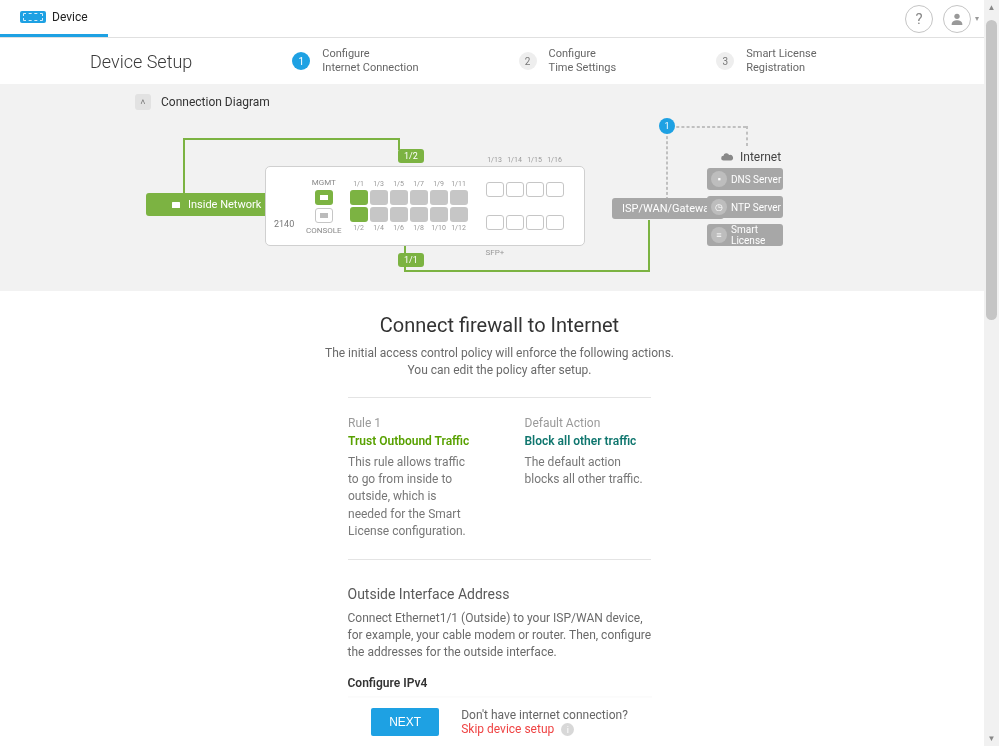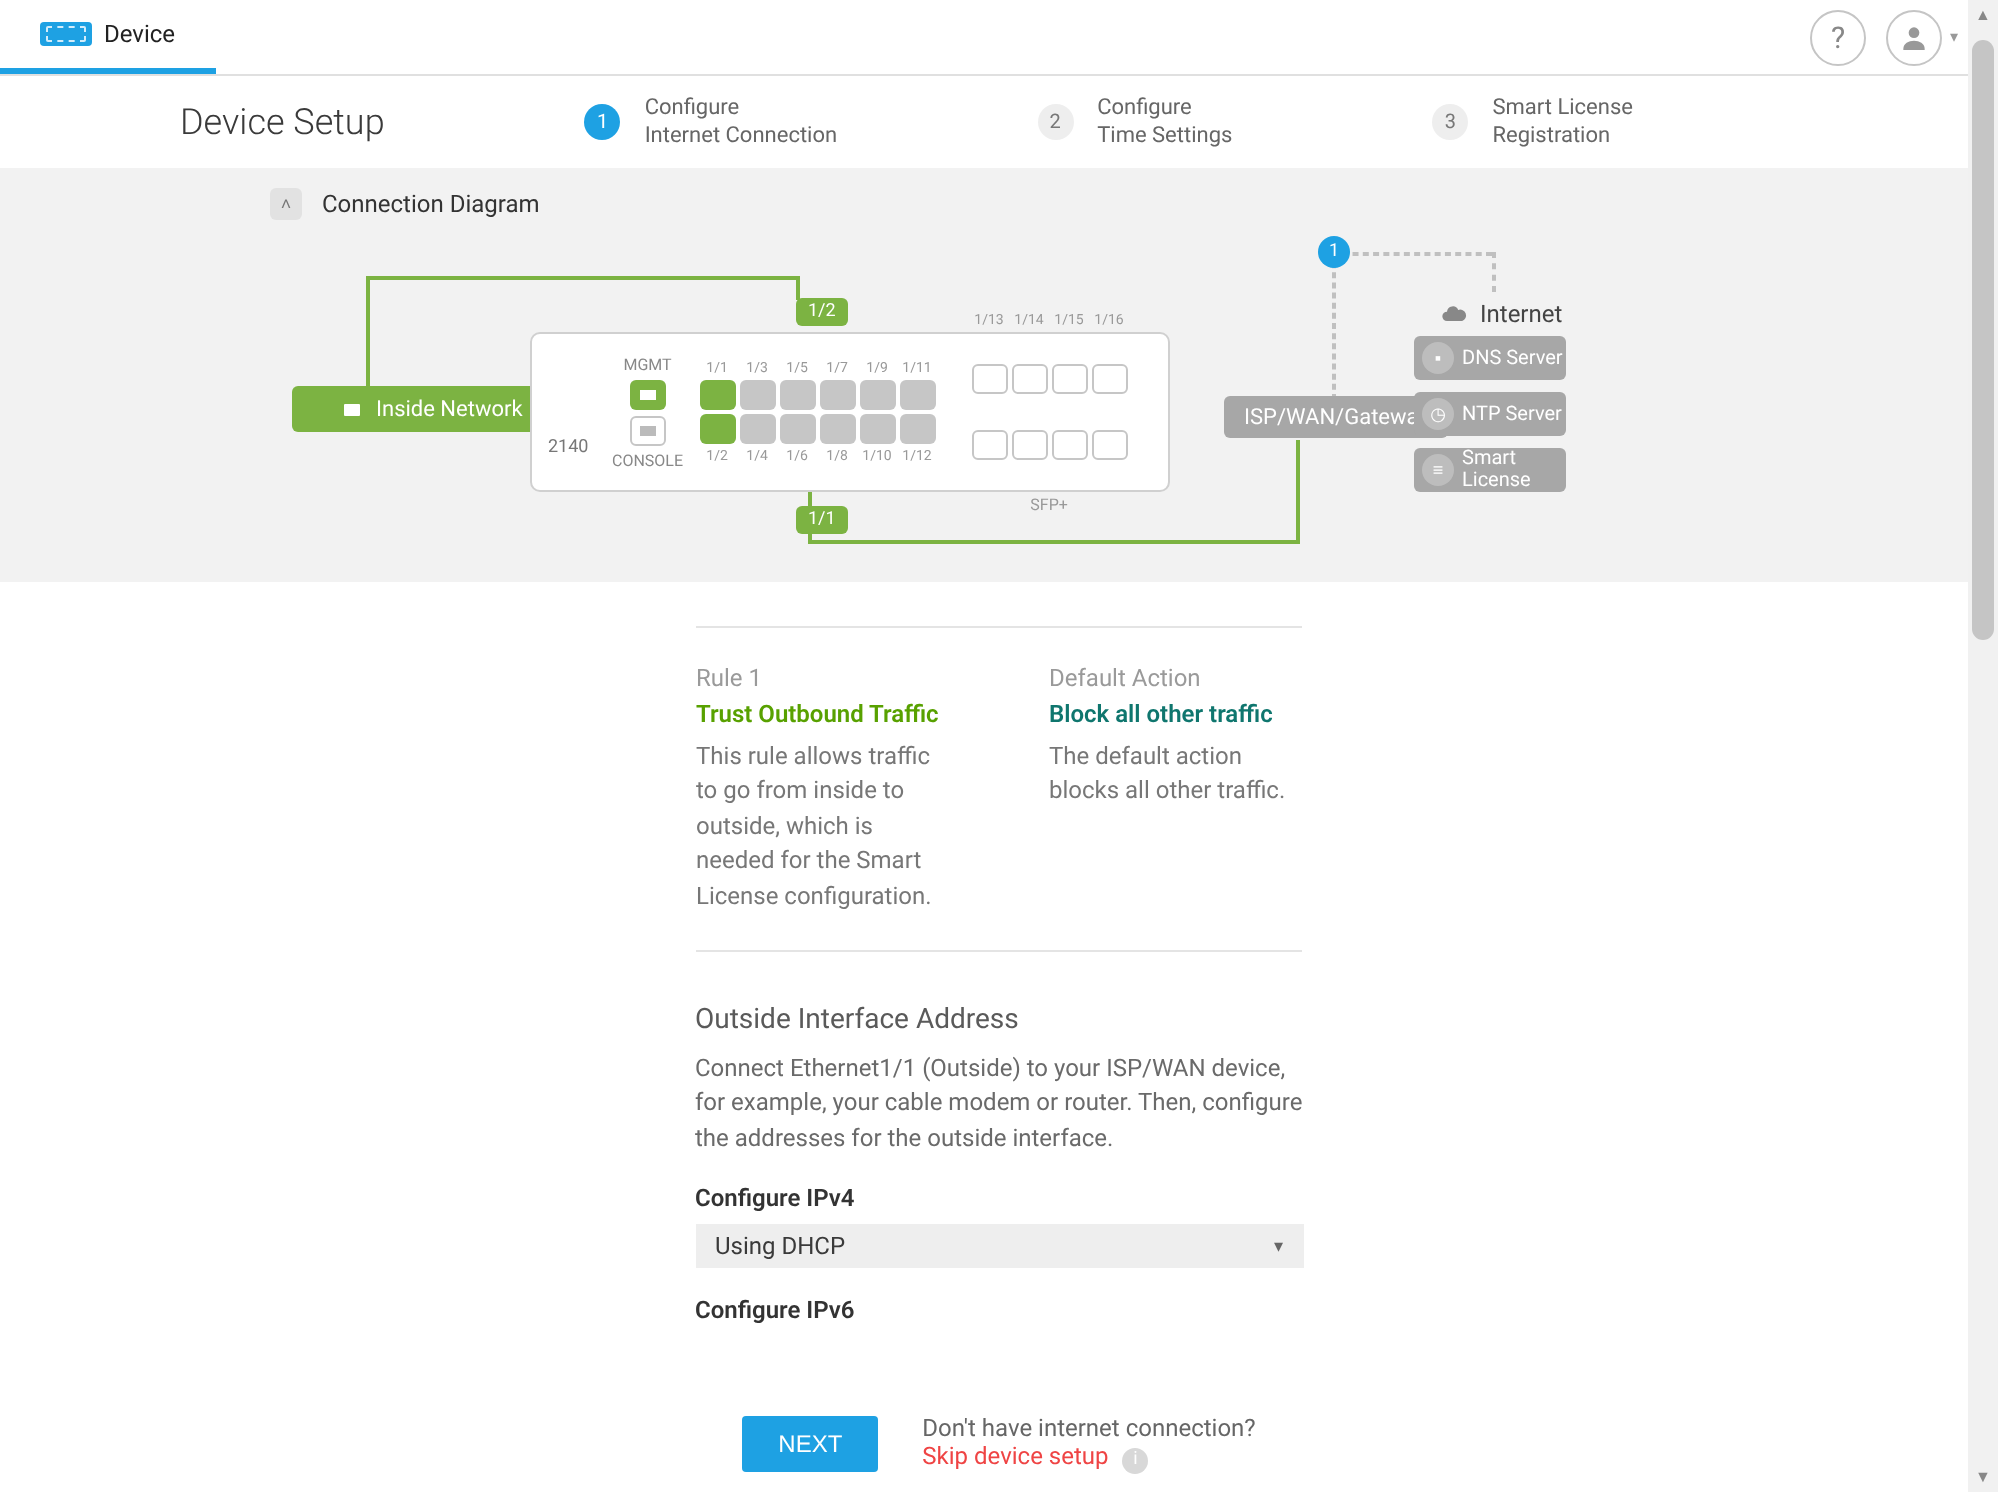--- a/index.html
+++ b/index.html
@@ -36,21 +36,21 @@
 .port.green { background: #7cb342; }
 .port.grey { background: #c6c6c6; }
 .port.white { background: #fff; border: 1px solid #c6c6c6; }
 .port.hollow { background: #fff; border: 1px solid #c6c6c6; }
 .port svg { width: 10px; height: 10px; }
 .port-grid { display: flex; flex-direction: column; gap: 2px; }
 .port-row { display: flex; gap: 2px; }
 .port-label-row { display: flex; gap: 2px; }
 .port-label-row span { width: 18px; text-align: center; font-size: 7px; color: #999; }
 .sfp-col { display: flex; flex-direction: column; gap: 18px; margin-left: 10px; }
-.sfp-col .lbl { font-size: 8px; color: #999; text-align: center; }
+.sfp-col .lbl { font-size: 8px; color: #999; text-align: left; }
 
 .badge-top, .badge-bottom { position: absolute; background: #7cb342; color: #fff; font-size: 9px; padding: 2px 6px; border-radius: 3px; }
 .badge-top { left: 398px; top: 31px; }
 .badge-bottom { left: 398px; top: 135px; }
 
 .isp-box { position: absolute; left: 612px; top: 80px; background: #a7a7a7; color: #fff; font-size: 11px; padding: 4px 10px; border-radius: 3px; }
 .internet-label { position: absolute; left: 720px; top: 32px; font-size: 12px; color: #444; display: flex; align-items: center; gap: 6px; }
 .internet-label svg { width: 14px; height: 14px; }
 .cloud-pill { position: absolute; width: 76px; height: 22px; background: #a7a7a7; border-radius: 3px; color: #fff; font-size: 10px; display: flex; align-items: center; padding-left: 24px; }
 .cloud-pill .pill-icon { position: absolute; left: 4px; width: 16px; height: 16px; border-radius: 50%; background: rgba(255,255,255,.25); display: flex; align-items: center; justify-content: center; font-size: 9px; }
@@ -271,20 +271,27 @@
       <span>NTP Server</span>
     </div>
     <div class="cloud-pill sl-pill">
       <span class="pill-icon">≡</span>
       <span>Smart License</span>
     </div>
   </div>
 </div>
 
 <div class="content">
+  <div class="ctr">
+    <div class="h1c">Connect firewall to Internet</div>
+    <div class="subtext">
+      <span>The initial access control policy will enforce the following actions.</span><br>
+      <span>You can edit the policy after setup.</span>
+    </div>
+  </div>
   <hr class="hr">
   <div class="rules">
     <div class="rule-col">
       <div class="rule-small">Rule 1</div>
       <div class="rule-title green">Trust Outbound Traffic</div>
       <div class="rule-body">This rule allows traffic to go from inside to outside, which is needed for the Smart License configuration.</div>
     </div>
     <div class="rule-col">
       <div class="rule-small">Default Action</div>
       <div class="rule-title red">Block all other traffic</div>

